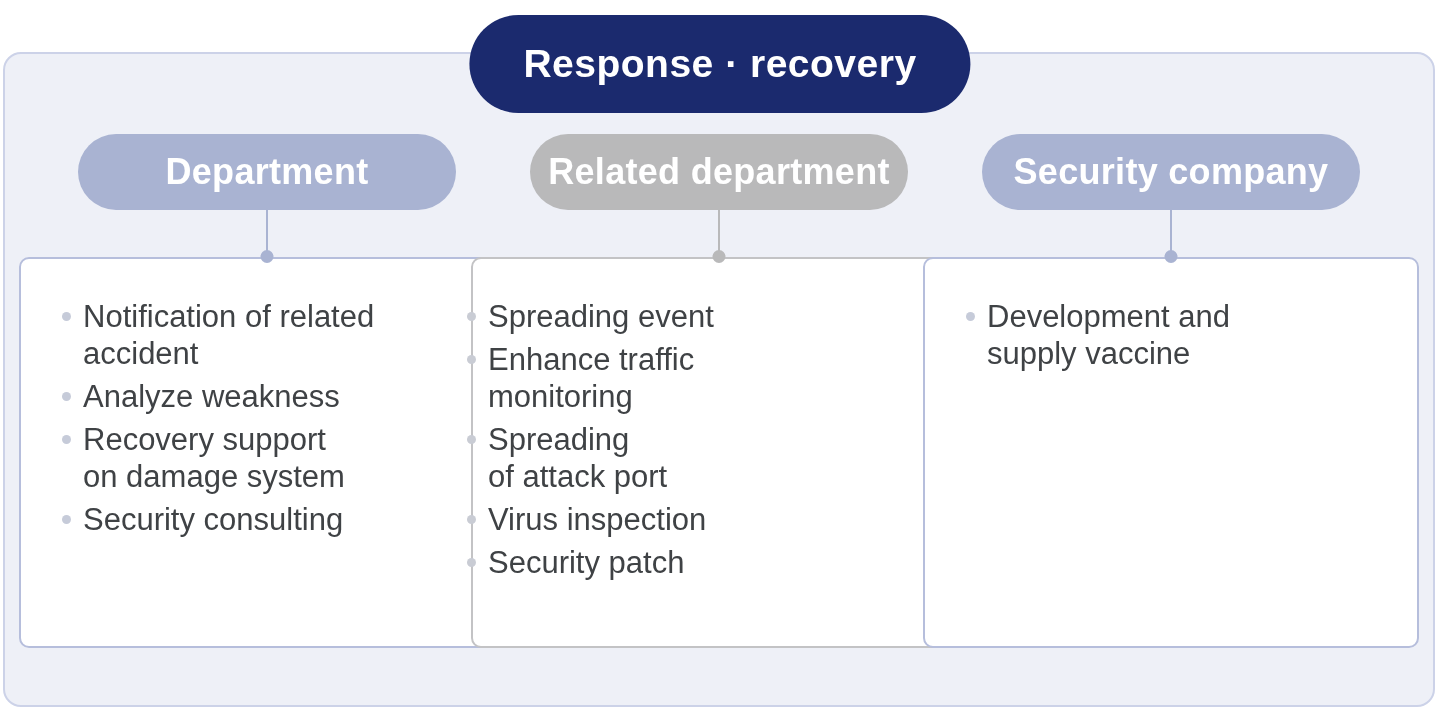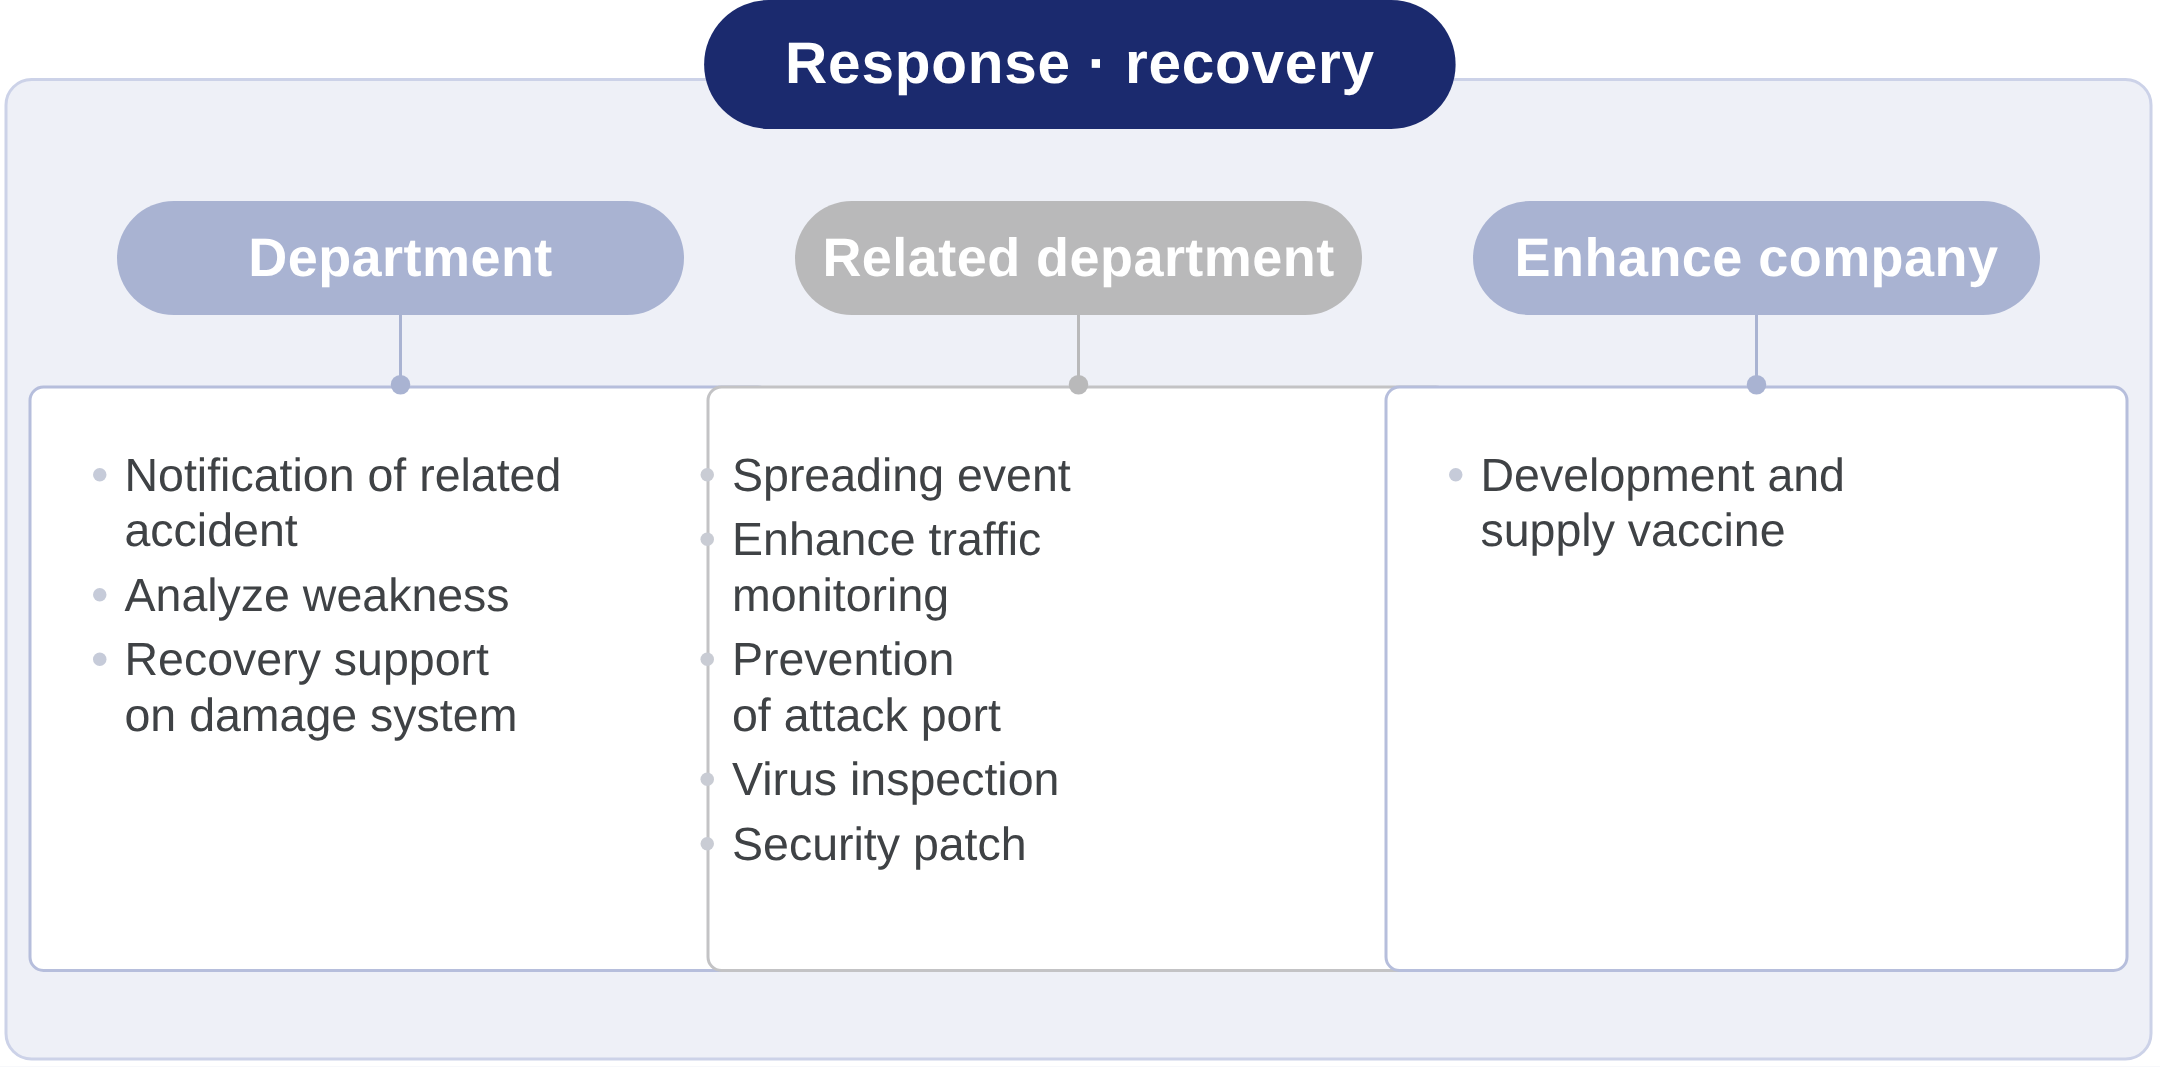--- a/index.html
+++ b/index.html
@@ -6,23 +6,23 @@
   html, body { margin: 0; padding: 0; }
   body {
     width: 1440px; height: 711px;
     background: #ffffff;
     font-family: "Liberation Sans", sans-serif;
     position: relative;
     overflow: hidden;
   }
   .title-pill {
     position: absolute;
-    left: 50%; top: 0;
+    left: 50%; top: 15px;
     transform: translateX(-50%);
-    height: 86px;
+    height: 98px;
     padding: 0 54px;
     border-radius: 49px;
     background: var(--title-pill-bg, #1B2A6E);
     color: var(--title-pill-text, #ffffff);
     display: flex; align-items: center; justify-content: center;
     font-size: 39px; font-weight: 700;
     letter-spacing: 0.5px;
     z-index: 3;
     white-space: nowrap;
   }
@@ -121,47 +121,48 @@
       <div class="connector">
         <span class="dot"></span>
       </div>
       <div class="card">
         <ul>
           <li>Notification of related
 accident</li>
           <li>Analyze weakness</li>
           <li>Recovery support
 on damage system</li>
+          <li>Security consulting</li>
         </ul>
       </div>
     </div>
 
     <div class="column col-gray">
       <div class="header-pill">
         <span>Related department</span>
       </div>
       <div class="connector">
         <span class="dot"></span>
       </div>
       <div class="card">
         <ul>
           <li>Spreading event</li>
           <li>Enhance traffic
 monitoring</li>
-          <li>Prevention
+          <li>Spreading
 of attack port</li>
           <li>Virus inspection</li>
           <li>Security patch</li>
         </ul>
       </div>
     </div>
 
     <div class="column col-blue">
       <div class="header-pill">
-        <span>Enhance company</span>
+        <span>Security company</span>
       </div>
       <div class="connector">
         <span class="dot"></span>
       </div>
       <div class="card">
         <ul>
           <li>Development and
 supply vaccine</li>
         </ul>
       </div>

